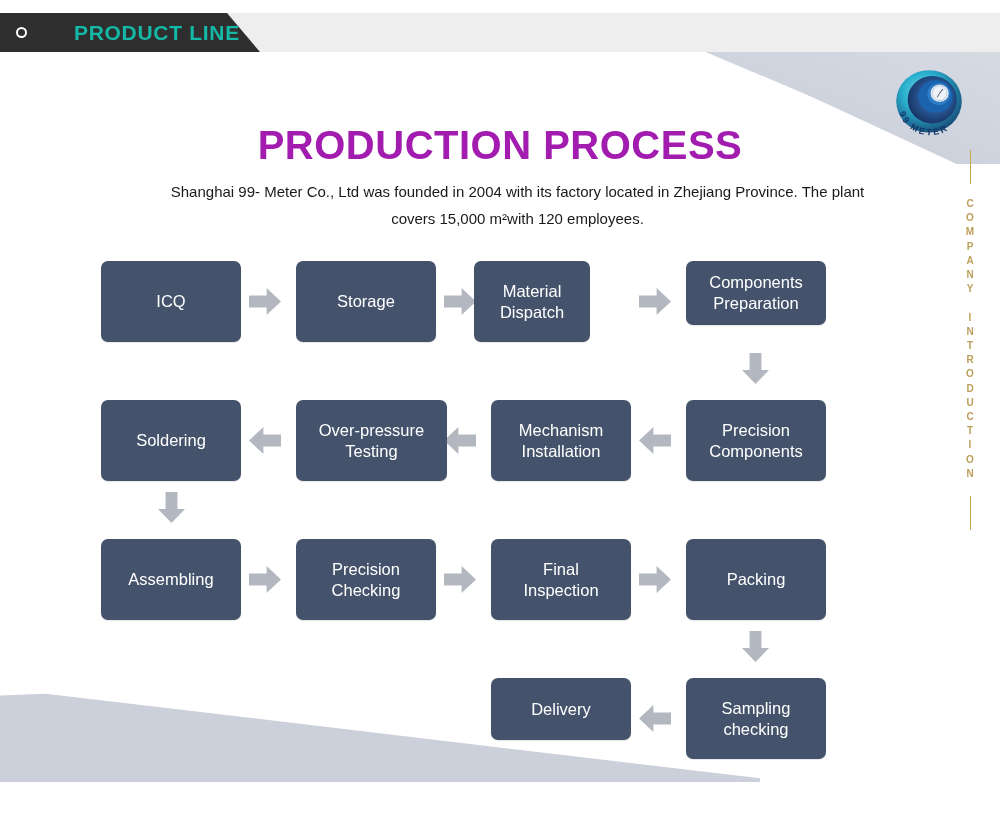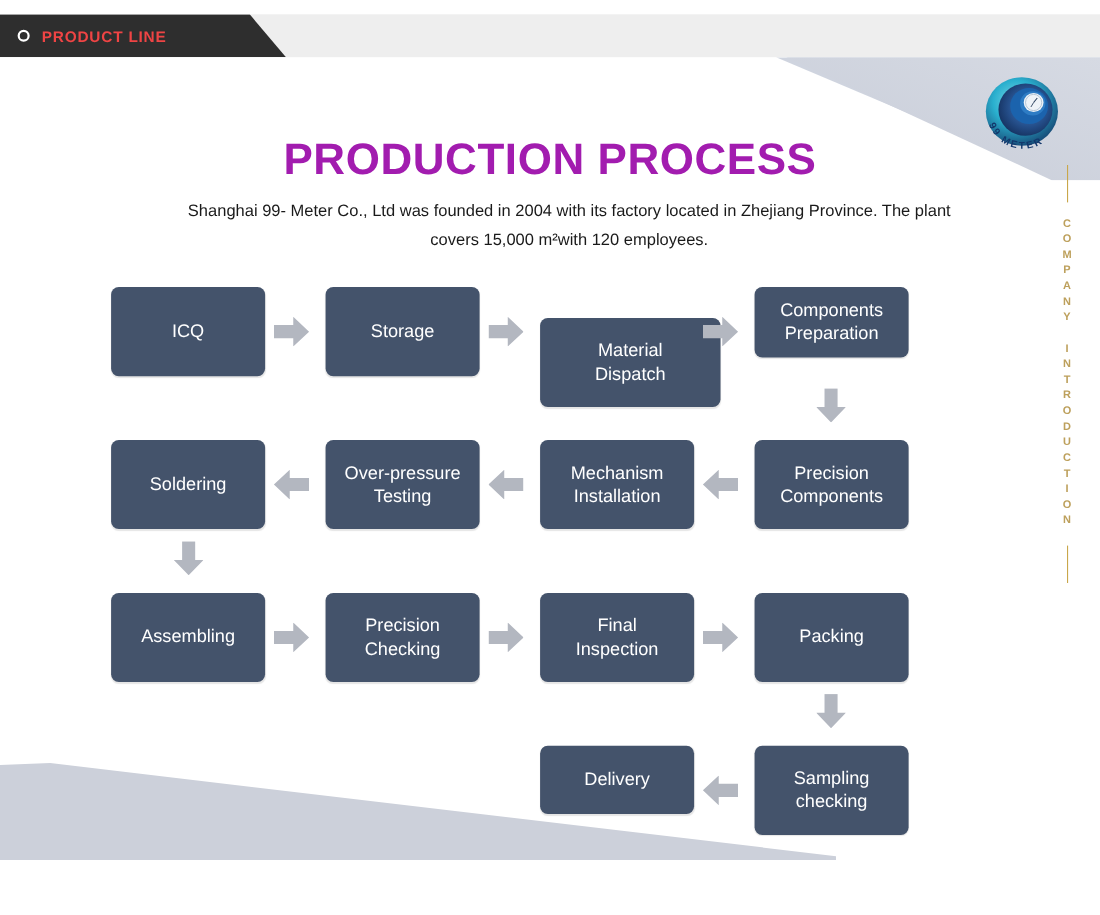--- a/index.html
+++ b/index.html
@@ -33,25 +33,26 @@
     padding-left: 16px;
   }
   .tab-dot {
     width: 11px; height: 11px;
     border: 2.5px solid #ffffff;
     border-radius: 50%;
     margin-right: 11px;
     flex: 0 0 auto;
   }
   .tab-label {
-    color: #ef4444;
-    font-size: 14px;
+    color: #14b8a6;
+    font-size: 21px;
     font-weight: bold;
     letter-spacing: 0.7px;
     white-space: nowrap;
+    margin-left: 36px;
   }
 
   
   .poly-topright {
     position: absolute;
     left: 690px; top: 52px;
     width: 310px; height: 110px;
     background: #ccd2dd;
     clip-path: polygon(100% 0, 100% 100%, 89% 100%, 5% 0);
     opacity: .95;
@@ -216,41 +217,41 @@
   <div class="box" style="left:101px; top:261px; width:140px; height:81px;">
     <span>ICQ</span>
   </div>
   <div class="arrow arrow-right" style="left:249px; top:288px; width:32px; height:27px;"></div>
 
   <div class="box" style="left:296px; top:261px; width:140px; height:81px;">
     <span>Storage</span>
   </div>
   <div class="arrow arrow-right" style="left:444px; top:288px; width:32px; height:27px;"></div>
 
-  <div class="box" style="left:491px; top:261px; width:164px; height:81px;margin-top:28px;">
+  <div class="box" style="left:474px; top:261px; width:116px; height:81px;">
     <span><span>Material</span><br><span>Dispatch</span></span>
   </div>
   <div class="arrow arrow-right" style="left:639px; top:288px; width:32px; height:27px;"></div>
 
   <div class="box" style="left:686px; top:261px; width:140px; height:64px;">
     <span><span>Components</span><br><span>Preparation</span></span>
   </div>
   <div class="arrow arrow-down" style="left:742px; top:353px; width:27px; height:31px;"></div>
 
   <div class="box" style="left:686px; top:400px; width:140px; height:81px;">
     <span><span>Precision</span><br><span>Components</span></span>
   </div>
   <div class="arrow arrow-left" style="left:639px; top:427px; width:32px; height:27px;"></div>
 
   <div class="box" style="left:491px; top:400px; width:140px; height:81px;">
     <span><span>Mechanism</span><br><span>Installation</span></span>
   </div>
   <div class="arrow arrow-left" style="left:444px; top:427px; width:32px; height:27px;"></div>
 
-  <div class="box" style="left:296px; top:400px; width:140px; height:81px;">
+  <div class="box" style="left:296px; top:400px; width:151px; height:81px;">
     <span><span>Over-pressure</span><br><span>Testing</span></span>
   </div>
   <div class="arrow arrow-left" style="left:249px; top:427px; width:32px; height:27px;"></div>
 
   <div class="box" style="left:101px; top:400px; width:140px; height:81px;">
     <span>Soldering</span>
   </div>
   <div class="arrow arrow-down" style="left:158px; top:492px; width:27px; height:31px;"></div>
 
   <div class="box" style="left:101px; top:539px; width:140px; height:81px;">

